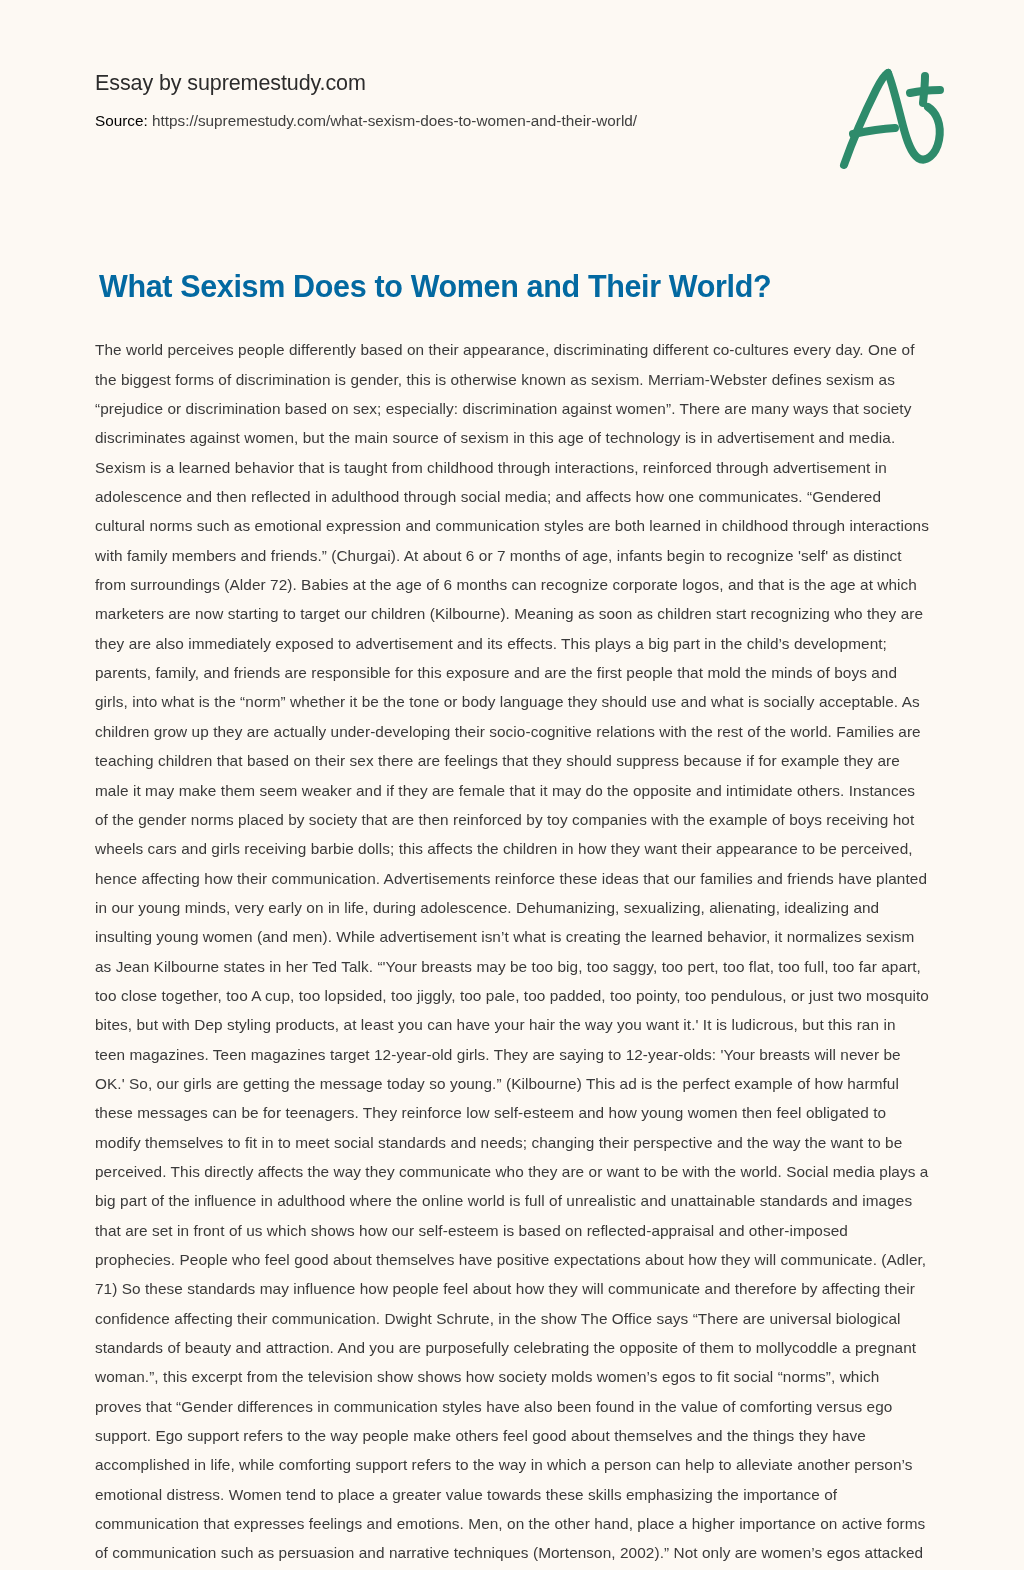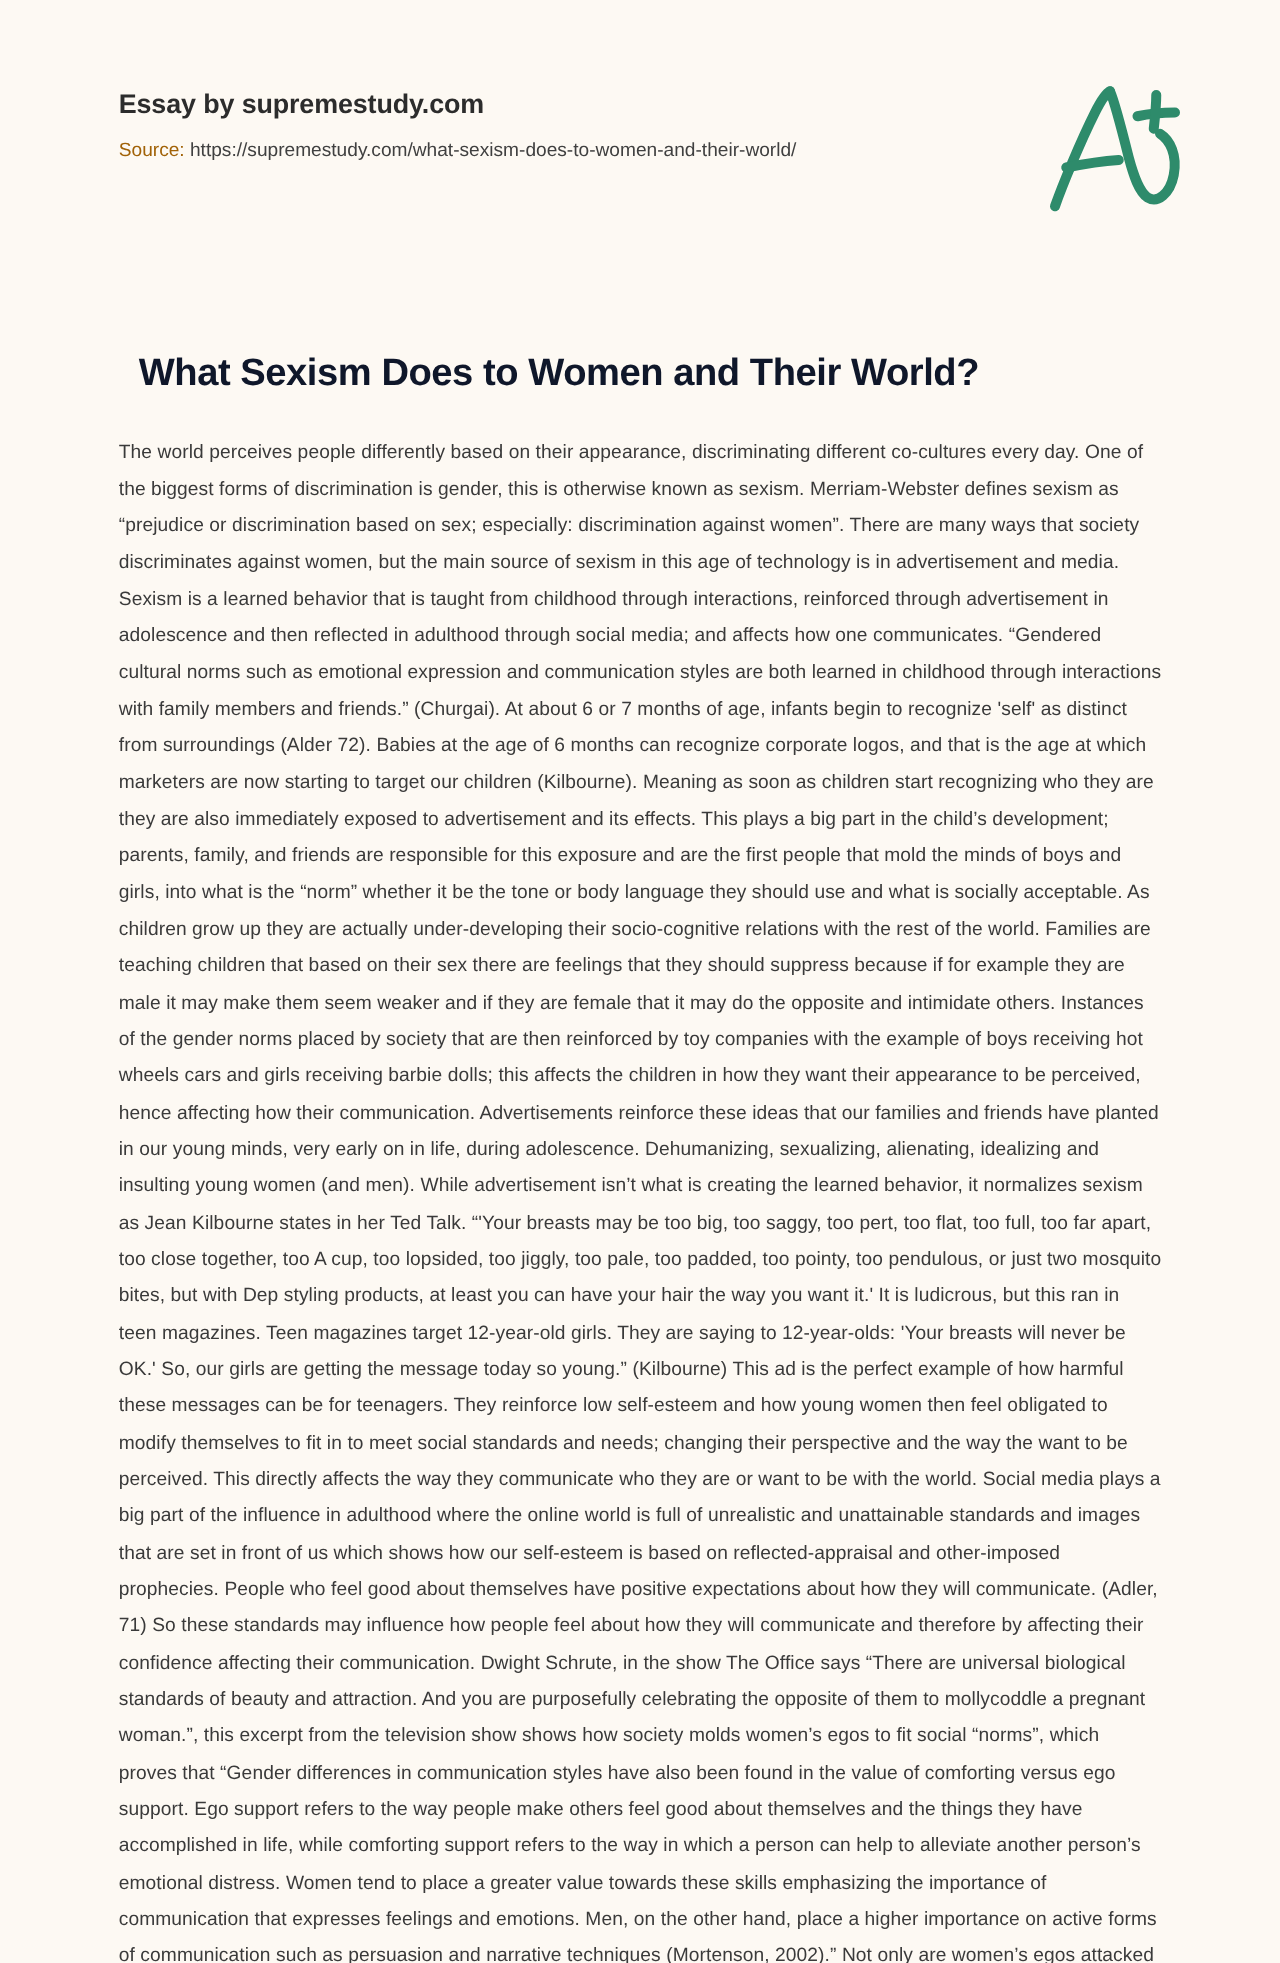--- a/index.html
+++ b/index.html
@@ -28,36 +28,36 @@
   
   .site-header {
     position: relative;
     padding: 70px 95px 0 95px;
     min-height: 120px;
     box-sizing: border-box;
   }
 
   .brand-line {
     font-size: 21.5px;
-    font-weight: bold;
+    font-weight: normal;
     letter-spacing: -0.1px;
     color: #2c2c2c;
     line-height: 1.25;
     margin: 0;
   }
 
   .source-line {
     margin-top: 14px;
     font-size: 15.3px;
     line-height: 1.3;
     color: #8d8d8d;
     white-space: nowrap;
   }
   .source-label {
-    color: #a16207;
+    color: #000000;
     margin-top: 34px;
   }
   .source-url {
     color: #404040;
     text-decoration: none;
   }
 
   
   .logo {
     position: absolute;
@@ -68,27 +68,27 @@
     display: block;
   }
 
   
   .article {
     padding: 0 95px 40px 95px;
     box-sizing: border-box;
   }
 
   .article-title {
-    margin: 16px;
+    margin: 4px;
     padding-top: 133px;
     font-size: 30.5px;
     line-height: 1.2;
     font-weight: bold;
     letter-spacing: -0.35px;
-    color: #0f172a;
+    color: #0369a1;
   }
 
   .article-body {
     margin-top: 31px;
     font-size: 15.35px;
     line-height: 29.35px;
     color: #3a3a3a;
     text-align: left;
     max-width: 836px;
     letter-spacing: 0.005em;

